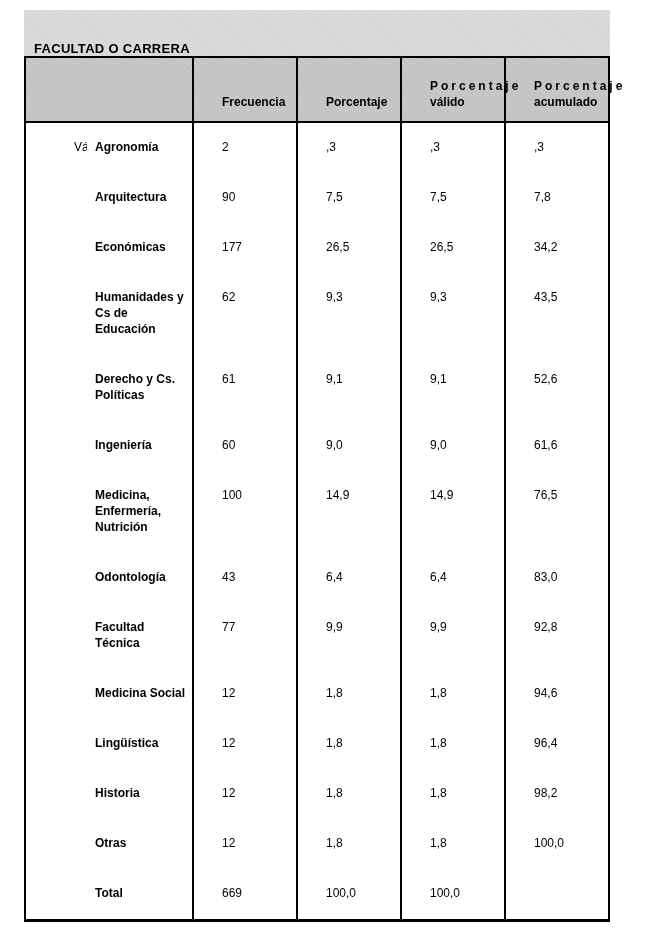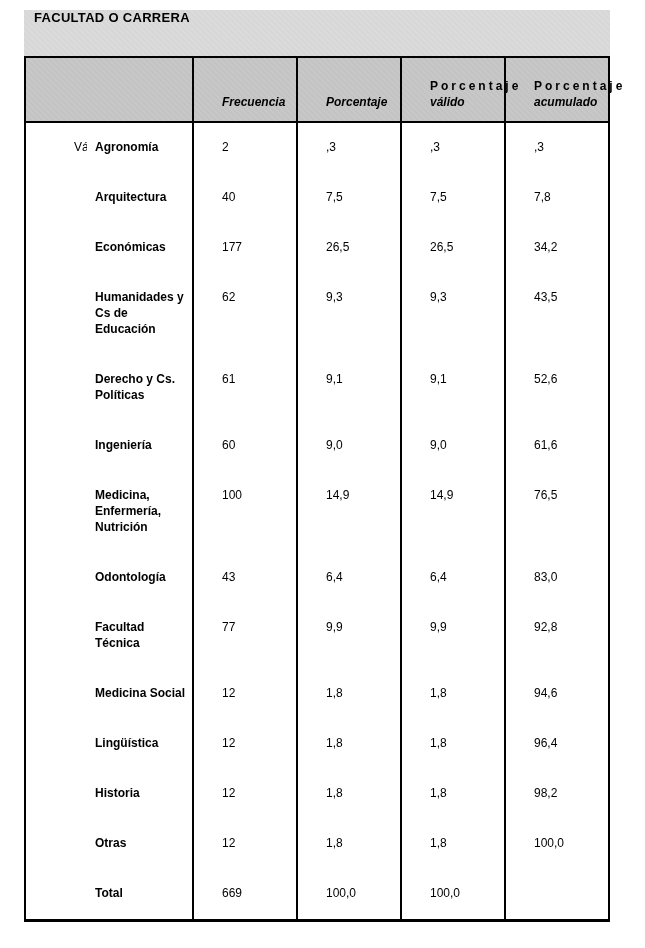--- a/index.html
+++ b/index.html
@@ -21,21 +21,21 @@
     left: 24px;
     top: 10px;
     width: 586px;
   }
   .title-bar {
     box-sizing: border-box;
     width: 586px;
     height: 46px;
     background: repeating-linear-gradient(45deg, #d6d6d6 0px, #dcdcdc 2px, #d6d6d6 4px);
     display: flex;
-    align-items: flex-start;
+    align-items: flex-end;
     padding-left: 10px;
     font-size: 13px;
     font-weight: bold;
     letter-spacing: 0.3px;
   }
   table.freq {
     border-collapse: collapse;
     table-layout: fixed;
     width: 586px;
     border: 2px solid #000000;
@@ -51,21 +51,21 @@
     text-align: left;
     font-size: 12px;
     font-weight: bold;
     padding: 8px 3px 11px 8px;
     height: 65px;
     box-sizing: border-box;
     line-height: 16px;
   }
   th.h.vline, td.vline { border-left: 2px solid #000000; padding-left: 28px; }
   th.h .spaced { display: block; letter-spacing: 3px; }
-  th.h .plain  { display: block; font-style: italic; }
+  th.h .plain  { display: block; }
   td {
     vertical-align: top;
     font-size: 12px;
     line-height: 16px;
     padding: 16px 4px 18px 8px;
     overflow: hidden;
   }
   td.grp { font-weight: normal; padding-left: 48px; }
   td.cat { font-weight: bold; }
   td.num { font-weight: normal; }
@@ -112,21 +112,21 @@
         <tr>
           <td class="grp" rowspan="14">Válidos</td>
           <td class="cat">Agronomía</td>
           <td class="num vline">2</td>
           <td class="num vline">,3</td>
           <td class="num vline">,3</td>
           <td class="num vline">,3</td>
         </tr>
         <tr>
           <td class="cat">Arquitectura</td>
-          <td class="num vline">40</td>
+          <td class="num vline">90</td>
           <td class="num vline">7,5</td>
           <td class="num vline">7,5</td>
           <td class="num vline">7,8</td>
         </tr>
         <tr>
           <td class="cat">Económicas</td>
           <td class="num vline">177</td>
           <td class="num vline">26,5</td>
           <td class="num vline">26,5</td>
           <td class="num vline">34,2</td>

